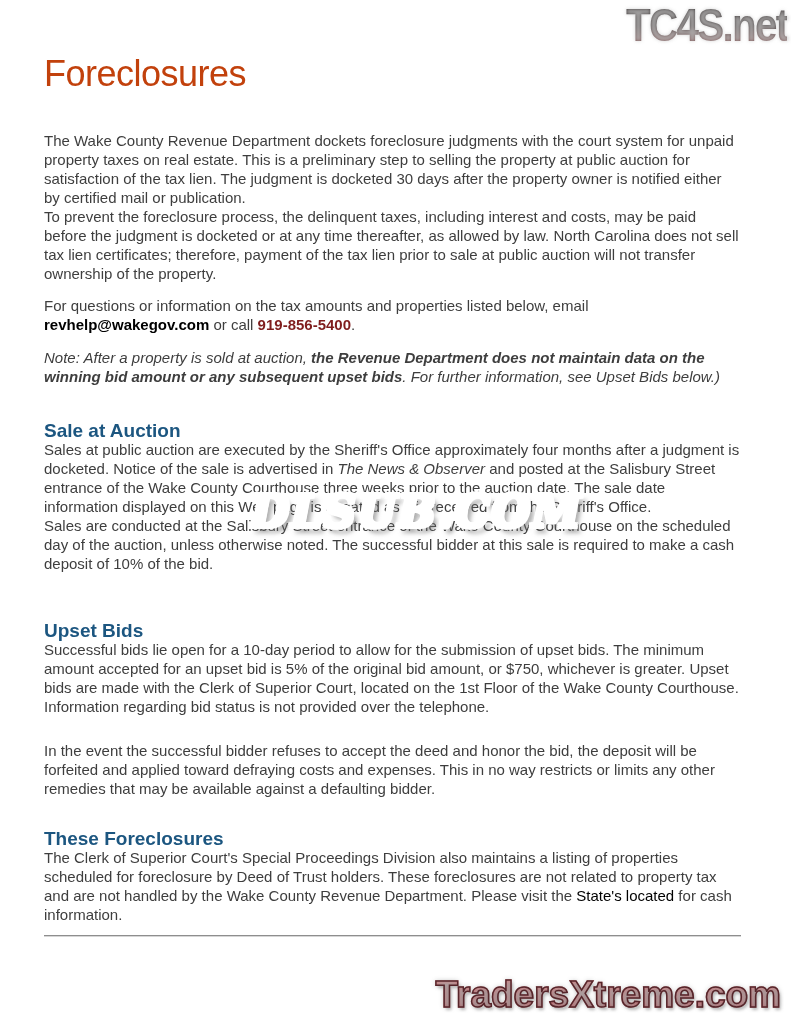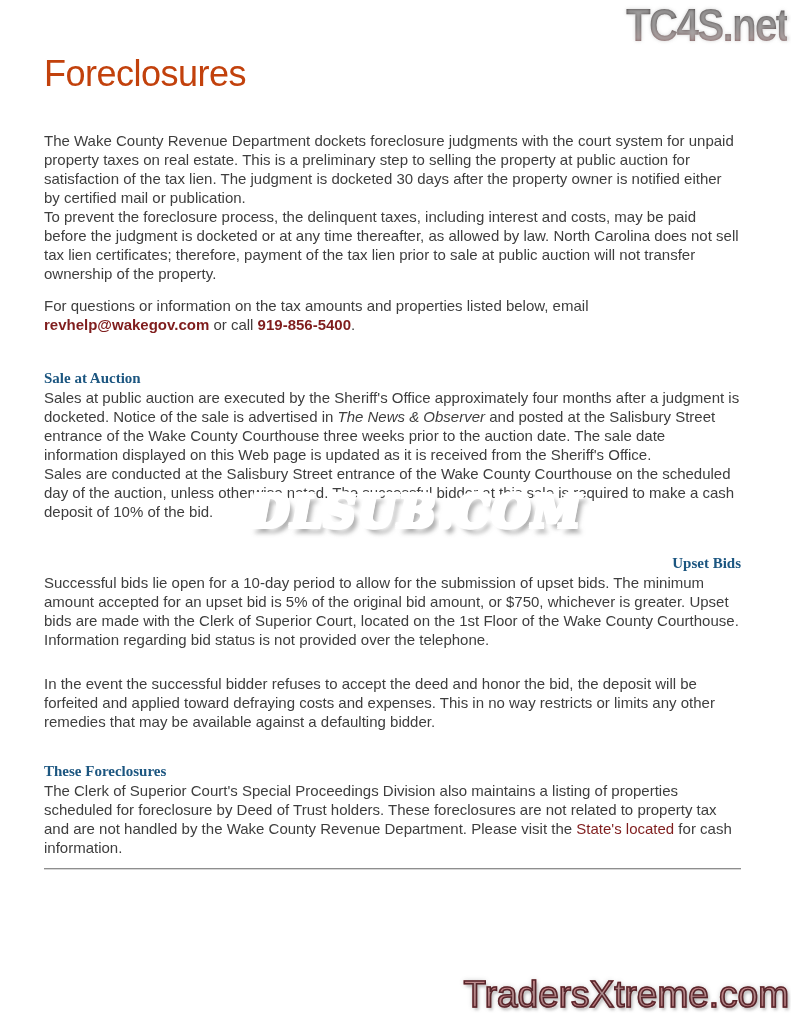--- a/index.html
+++ b/index.html
@@ -6,34 +6,34 @@
   body{
     width:791px;height:1024px;position:relative;background:#ffffff;overflow:hidden;
     font-family:"Liberation Sans", sans-serif;
   }
   .content{position:absolute;left:44px;top:0;width:697px;color:#3e3e3e;}
   h1{
     margin:53px 0 0;font-size:36px;font-weight:normal;color:#c2410c;
     letter-spacing:-0.5px;line-height:41px;
   }
   p{font-size:15px;line-height:19px;margin:0;}
-  h2{font-size:15px;line-height:19px;color:#1c5680;margin:0;font-family:Liberation Serif, serif;}
+  h2{font-size:19px;line-height:19px;color:#1c5680;margin:0;}
   .mt-p1{margin-top:37px;}
   .mt-para{}
   .mt-contact{margin-top:13px;}
   .mt-note{margin-top:14px;}
   .mt-h2-a{margin-top:35px;}
-  .mt-h2-b{margin-top:33px;text-align:right;}
+  .mt-h2-b{margin-top:48px;}
   .mt-h2-c{margin-top:31px;}
   .mt-p2-sm{margin-top:25px;}
   .note{font-style:italic;}
   .note .em{font-weight:bold;}
   .bold{font-weight:bold;color:#7f1d1d;}
   .italic{font-style:italic;}
-  a.link{color:#7f1d1d;text-decoration:none;cursor:pointer;}
+  a.link{color:#000000;text-decoration:none;cursor:pointer;}
   a.link-bold{font-weight:bold;}
   hr.divider{
     margin:11px 0 0;border:0;height:0;
     border-top:1px solid #8e8e8e;border-bottom:1px solid #d6d6d6;width:697px;
   }
   
   .wm{position:absolute;white-space:nowrap;pointer-events:none;}
   .wm-top{
     top:2px;right:4px;
     font-weight:bold;font-size:46px;line-height:46px;letter-spacing:-2px;
@@ -48,41 +48,42 @@
     font-size:44px;line-height:60px;letter-spacing:2px;
     background:linear-gradient(180deg,#e65151 0%,#d83838 44%,#b5121b 52%,#c41e24 100%);
     -webkit-background-clip:text;background-clip:text;color:transparent;
     text-shadow:
       -2px -2px 0 #ffffff, 2px -2px 0 #ffffff, -2px 2px 0 #ffffff, 2px 2px 0 #ffffff,
       -2px 0 0 #ffffff, 2px 0 0 #ffffff, 0 -2px 0 #ffffff, 0 2px 0 #ffffff,
       5px 6px 4px rgba(110,110,110,0.55);
     font-style: italic;
   }
   .wm-bottom{
-    top:974px;right:2px;
-    font-weight:normal;font-size:37px;line-height:42px;
+    top:974px;right:10px;
+    font-weight:bold;font-size:37px;line-height:42px;
     -webkit-text-stroke:1.5px #56262b;
     background:linear-gradient(180deg,#db8284 0%,#cc6066 55%,#b24a52 100%);
     -webkit-background-clip:text;background-clip:text;color:transparent;
     text-shadow:0 0 5px rgba(170,170,170,0.85), 2px 3px 3px rgba(130,130,130,0.5);
   }
 </style>
 </head>
 <body>
 
 <div class="content">
 
   <h1>Foreclosures</h1>
 
   <p class="mt-p1">The Wake County Revenue Department dockets foreclosure judgments with the court system for unpaid property taxes on real estate. This is a preliminary step to selling the property at public auction for satisfaction of the tax lien. The judgment is docketed 30 days after the property owner is notified either by certified mail or publication.</p>
 
   <p class="mt-para">To prevent the foreclosure process, the delinquent taxes, including interest and costs, may be paid before the judgment is docketed or at any time thereafter, as allowed by law. North Carolina does not sell tax lien certificates; therefore, payment of the tax lien prior to sale at public auction will not transfer ownership of the property.</p>
 
   <p class="mt-contact"><span>For questions or information on the tax amounts and properties listed below, email </span><a class="link link-bold">revhelp@wakegov.com</a><span> or call </span><span class="bold">919-856-5400</span><span>.</span></p>
 
+  <p class="note mt-note"><span>Note: After a property is sold at auction, </span><span class="em">the Revenue Department does not maintain data on the winning bid amount or any subsequent upset bids</span><span>. For further information, see Upset Bids below.)</span></p>
 
   <h2 class="mt-h2-a">Sale at Auction</h2>
   <p><span>Sales at public auction are executed by the Sheriff's Office approximately four months after a judgment is docketed. Notice of the sale is advertised in </span><span class="italic">The News &amp; Observer</span><span> and posted at the Salisbury Street entrance of the Wake County Courthouse three weeks prior to the auction date. The sale date information displayed on this Web page is updated as it is received from the Sheriff's Office.</span></p>
   <p class="mt-para">Sales are conducted at the Salisbury Street entrance of the Wake County Courthouse on the scheduled day of the auction, unless otherwise noted. The successful bidder at this sale is required to make a cash deposit of 10% of the bid.</p>
 
   <h2 class="mt-h2-b">Upset Bids</h2>
   <p>Successful bids lie open for a 10-day period to allow for the submission of upset bids. The minimum amount accepted for an upset bid is 5% of the original bid amount, or $750, whichever is greater. Upset bids are made with the Clerk of Superior Court, located on the 1st Floor of the Wake County Courthouse. Information regarding bid status is not provided over the telephone.</p>
   <p class="mt-p2-sm">In the event the successful bidder refuses to accept the deed and honor the bid, the deposit will be forfeited and applied toward defraying costs and expenses. This in no way restricts or limits any other remedies that may be available against a defaulting bidder.</p>
 
   <h2 class="mt-h2-c">These Foreclosures</h2>

